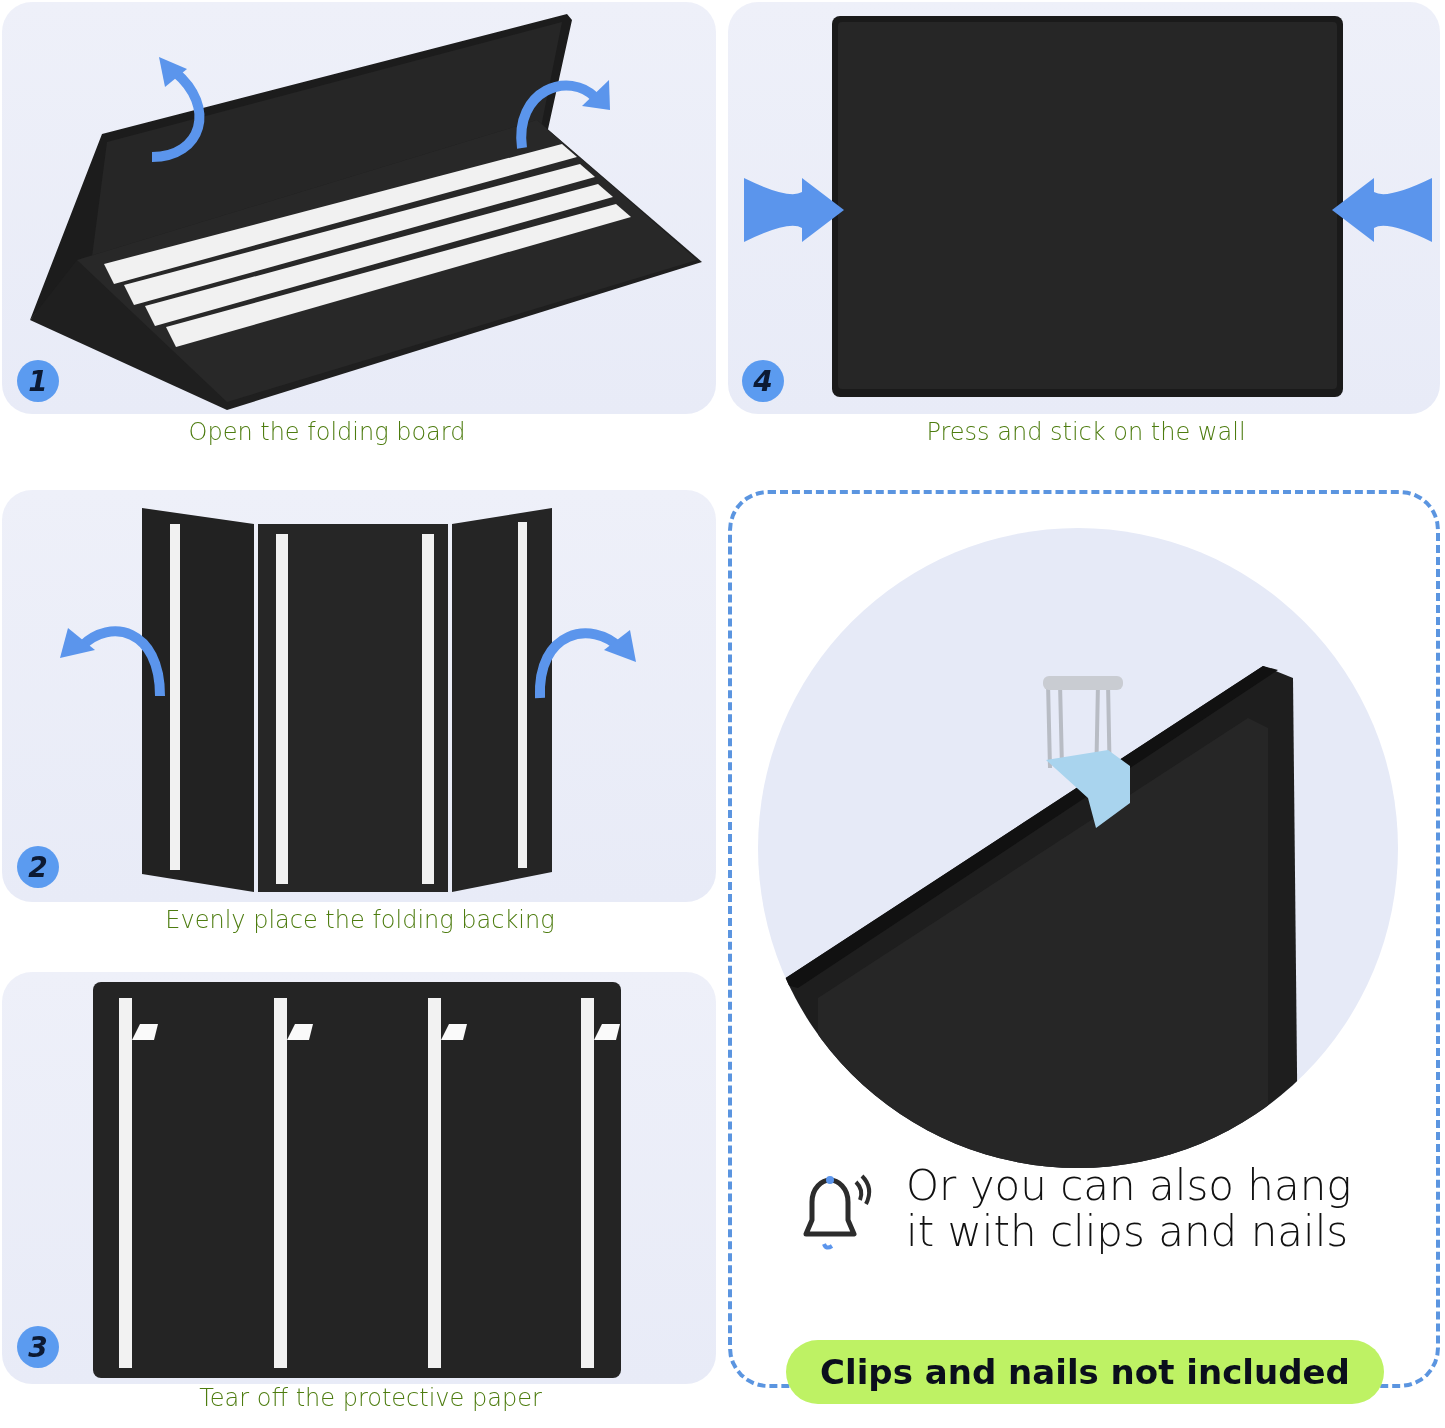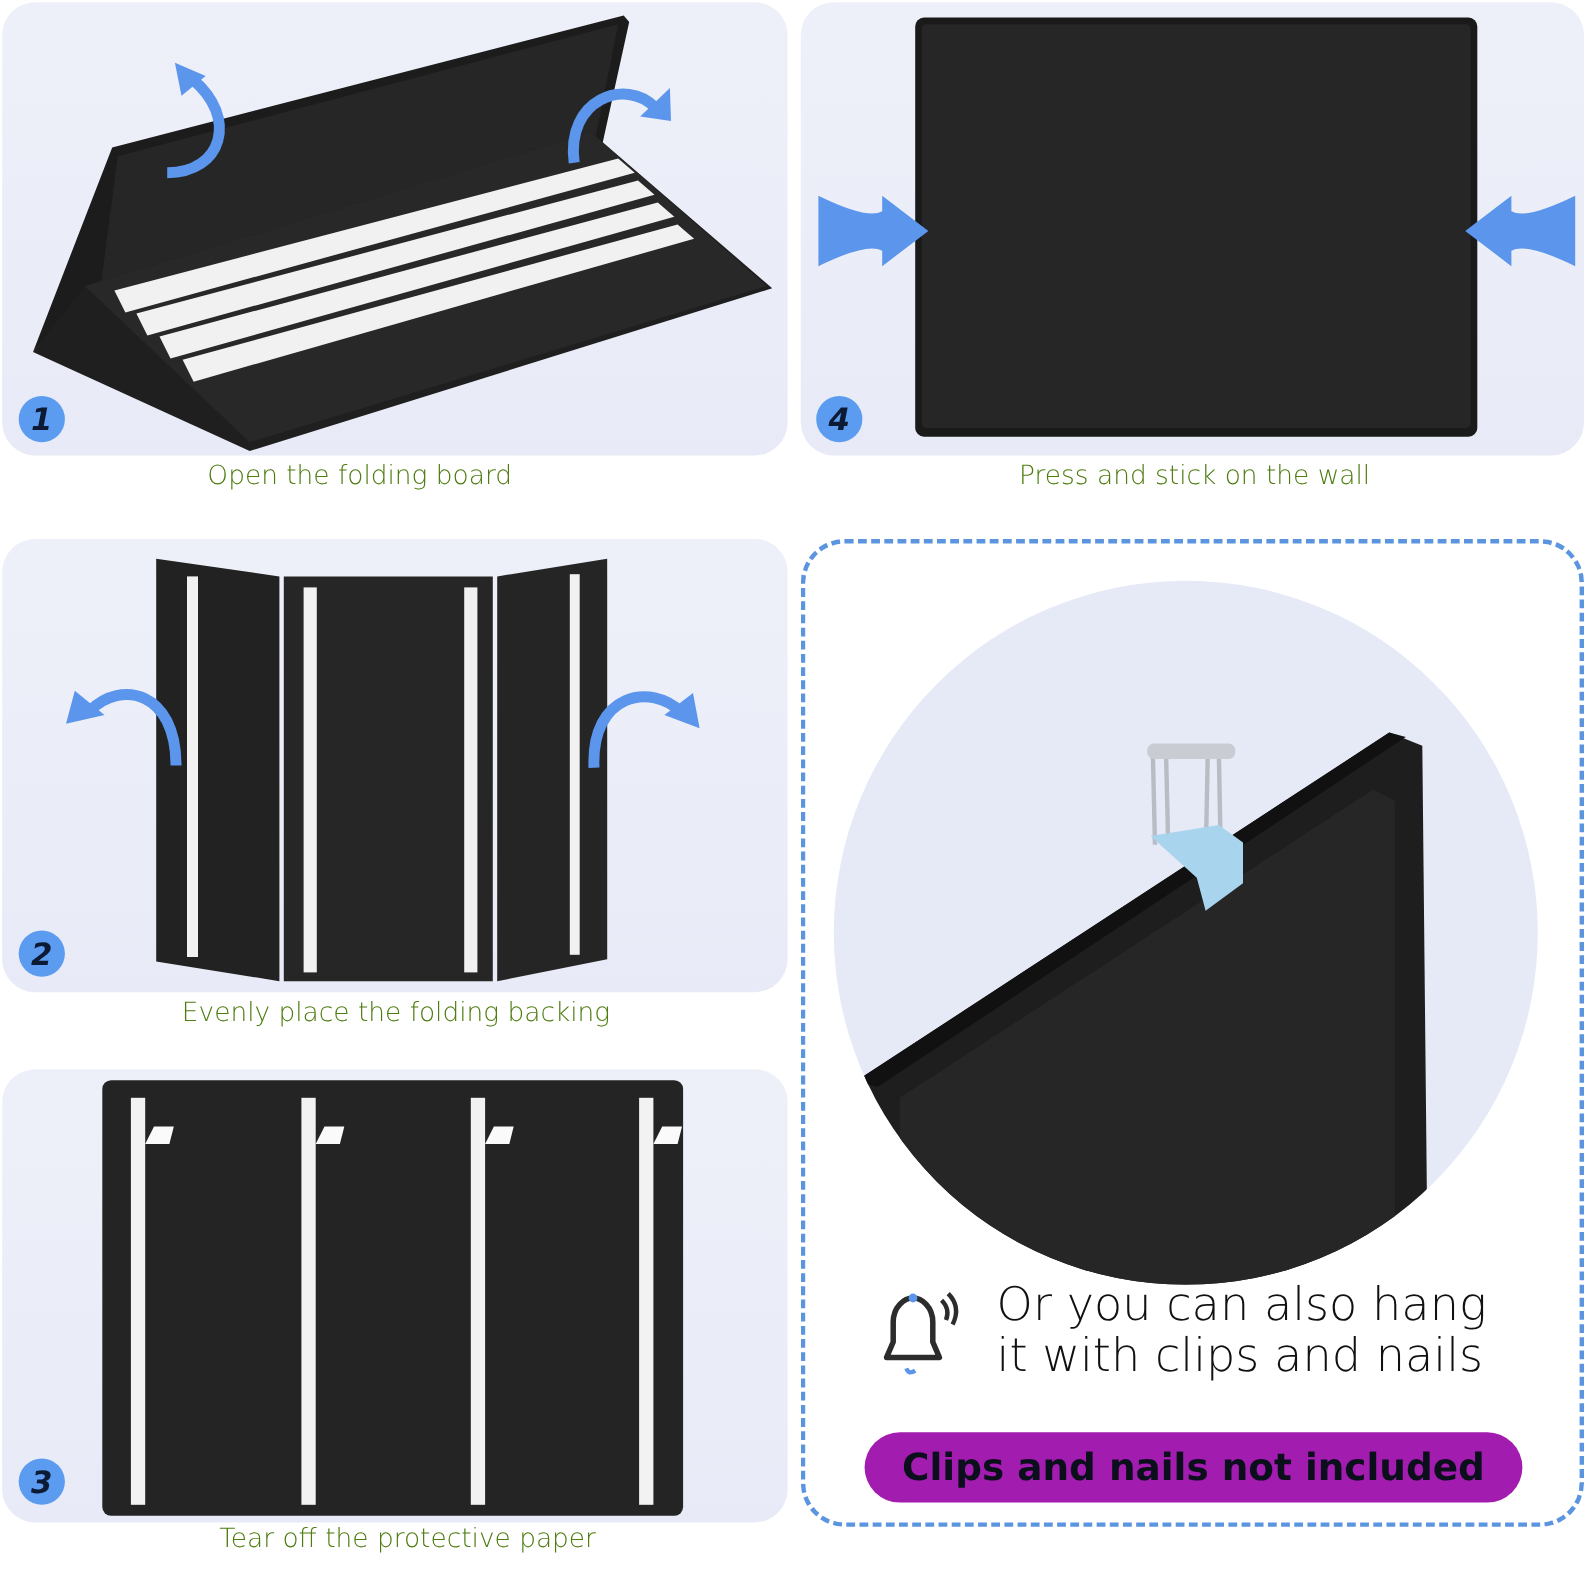--- a/index.html
+++ b/index.html
@@ -53,22 +53,22 @@
   }
   .hang-text {
     position: absolute;
     left: 906px; top: 1163px;
     font-size: 42px; font-weight: 300; line-height: 46px;
     color: #111;
     white-space: nowrap;
   }
   .pill {
     position: absolute;
-    left: 786px; top: 1302px; width: 598px; height: 64px;
-    background: #a21caf;
+    left: 786px; top: 1340px; width: 598px; height: 64px;
+    background: #bef264;
     border-radius: 32px;
     display: flex; align-items: center; justify-content: center;
     font-size: 34px; font-weight: bold; color: #0b0f1c;
     white-space: nowrap;
   }
 </style>
 </head>
 <body>
 
 <div class="panel" style="left:2px; top:2px; width:714px; height:412px;">

